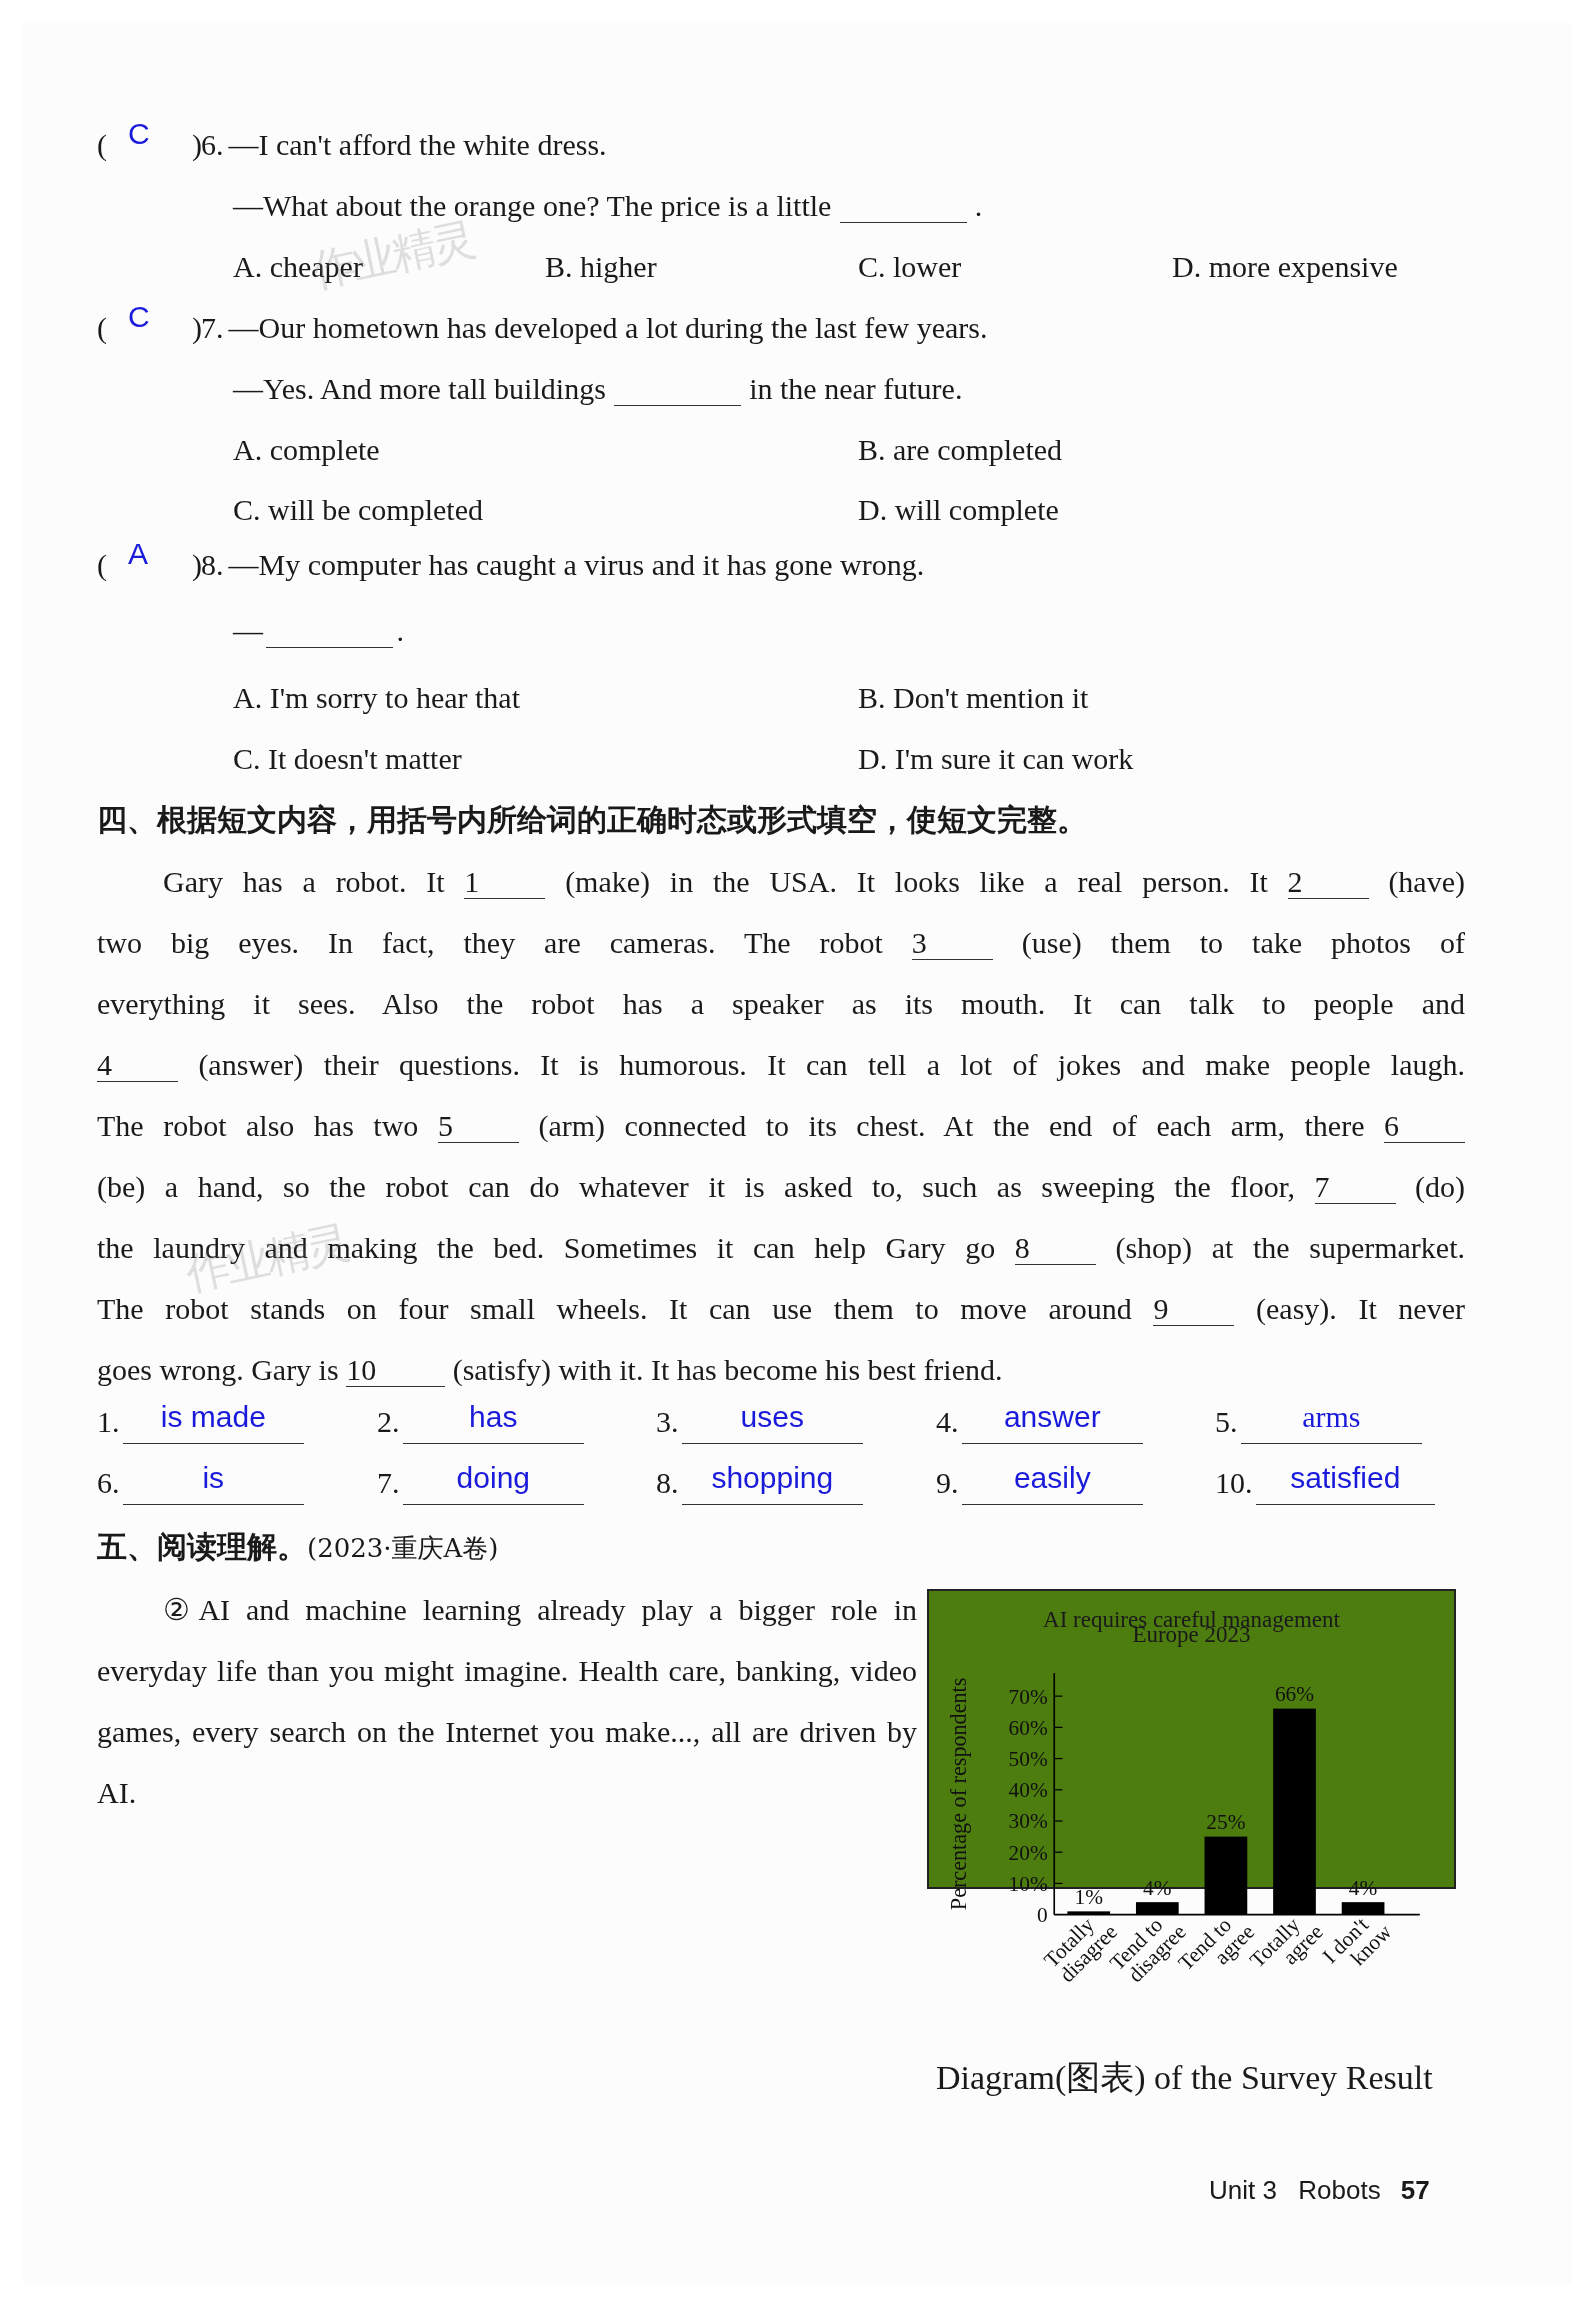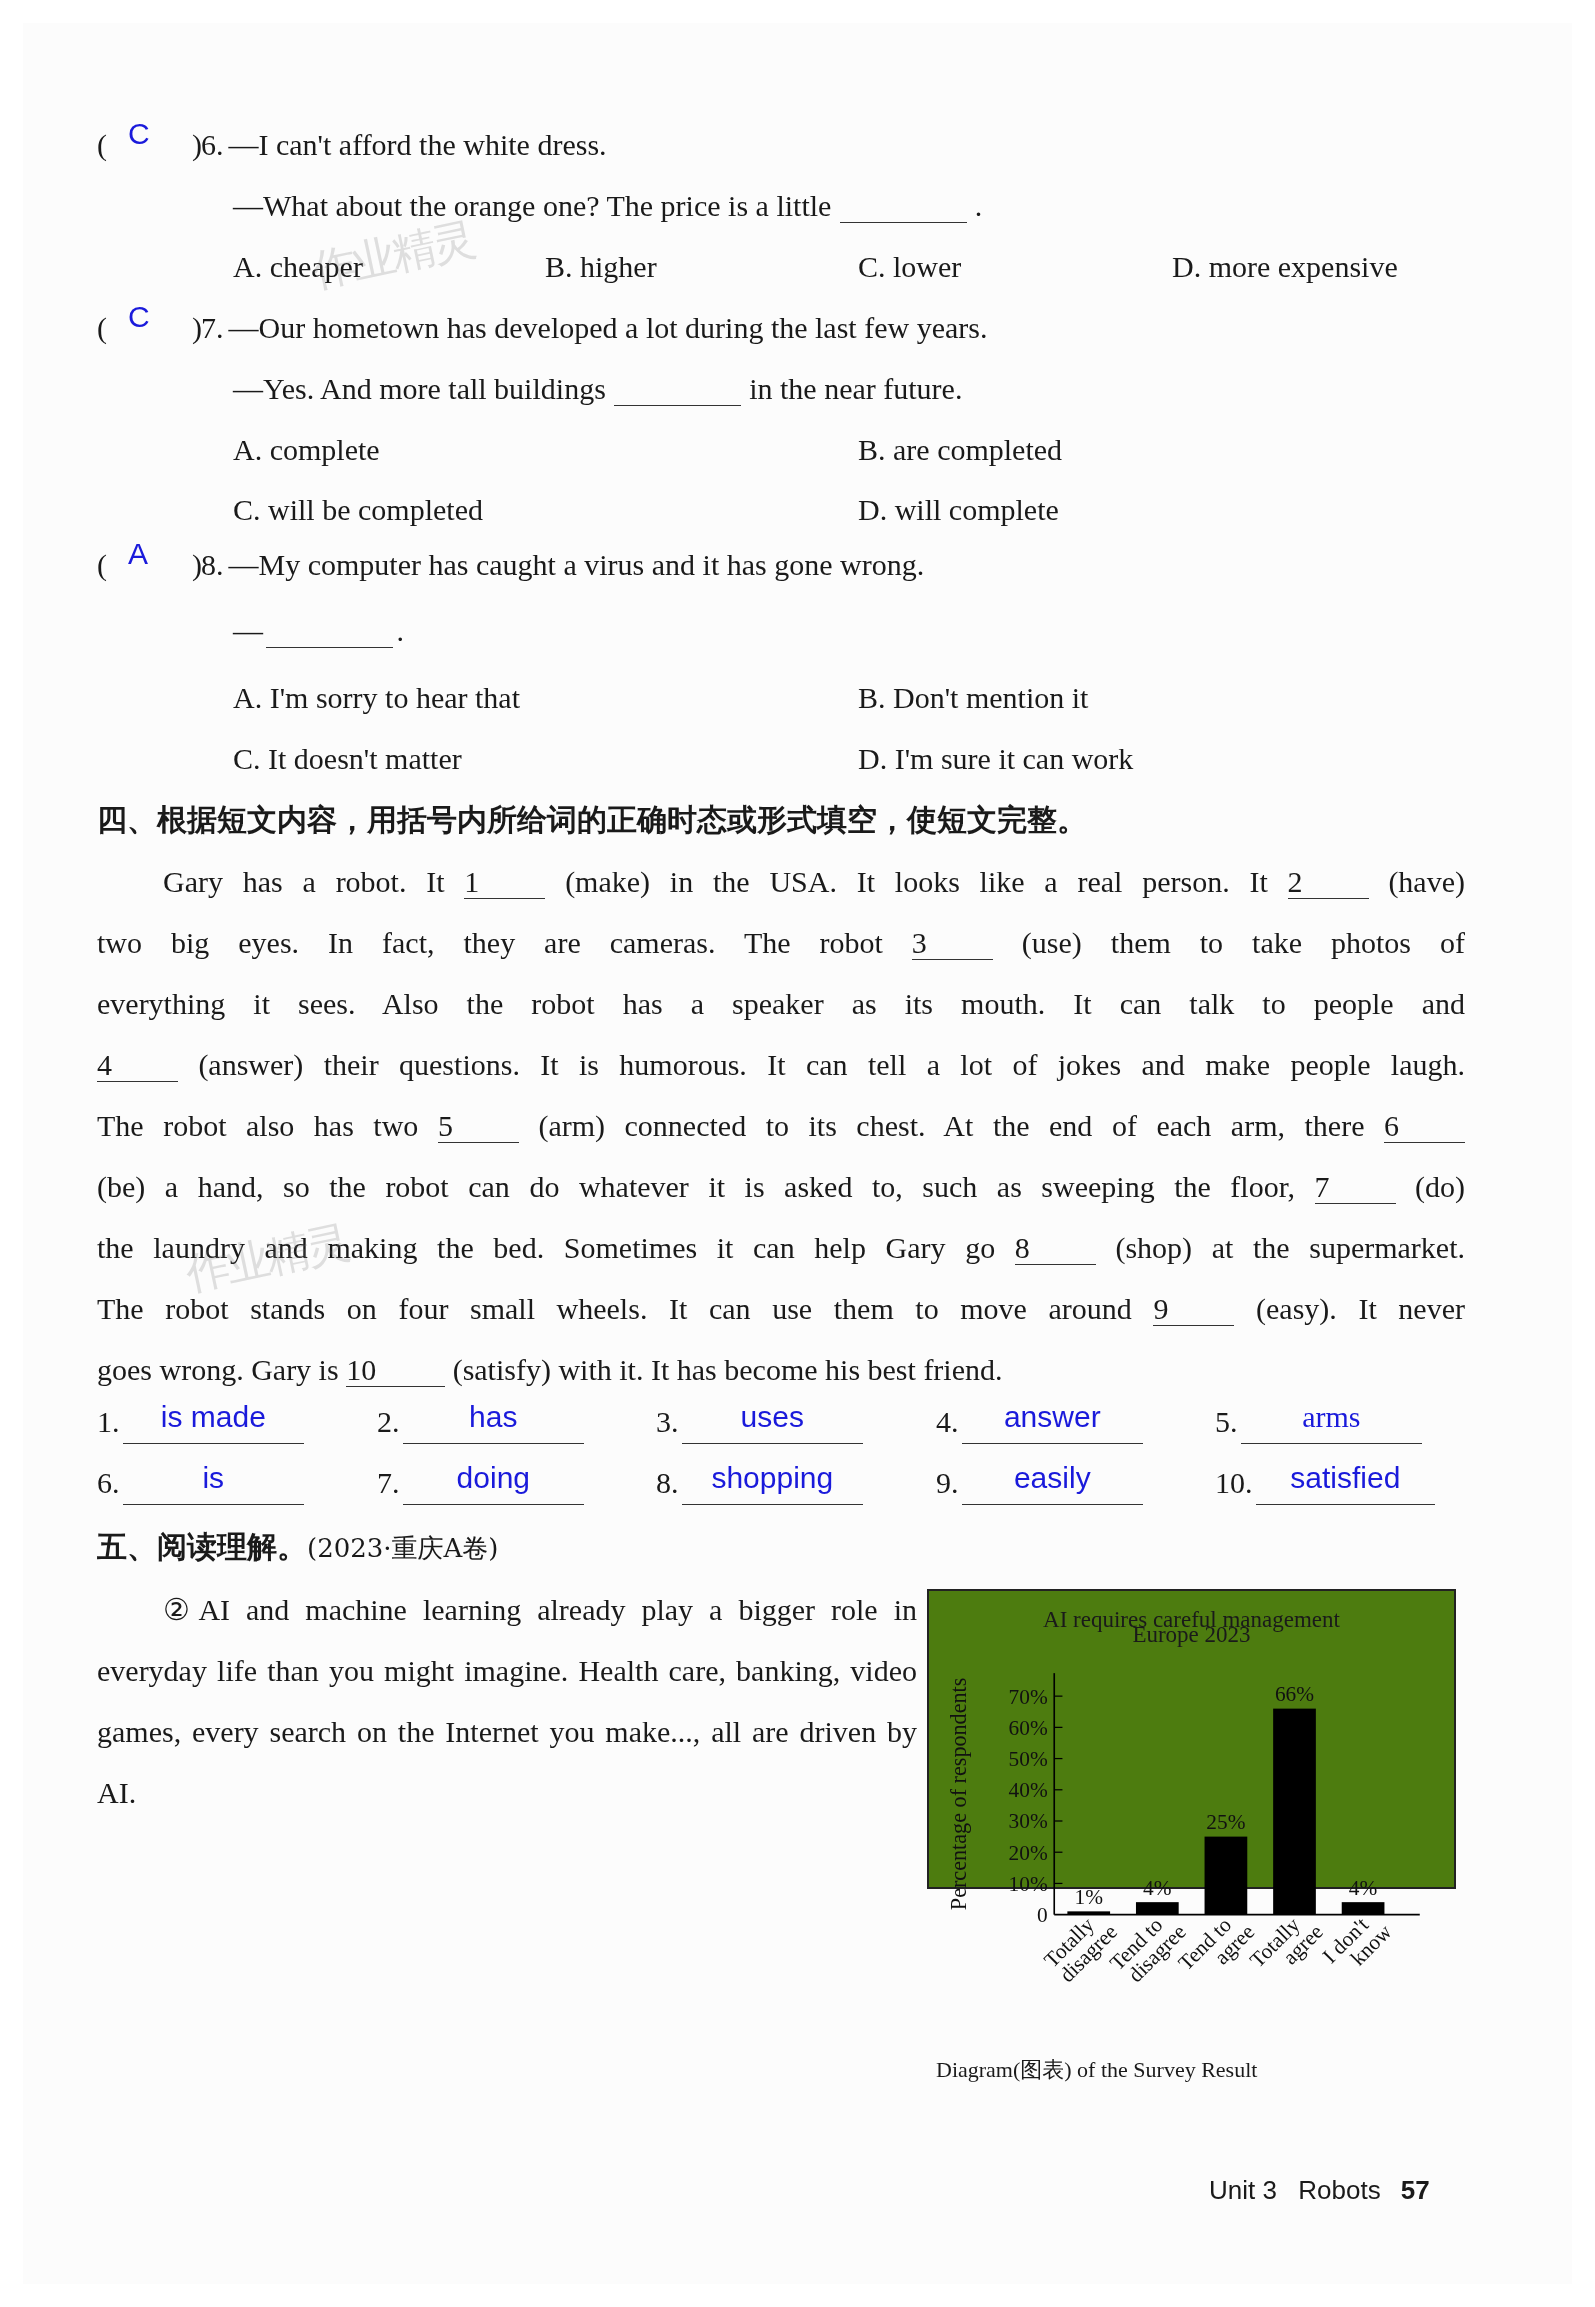--- a/index.html
+++ b/index.html
@@ -12,21 +12,21 @@
   .paren-ans { position: absolute; top: -11.5px; left: 30px; }
   .blank { display: inline-block; border-bottom: 1.6px solid #333; text-align: center; vertical-align: baseline; line-height: 33px; }
   .heading { font-family: "DejaVu Sans", sans-serif; font-weight: bold; font-size: 30px; line-height: 36px; letter-spacing: 0px; }
   .para { position: absolute; left: 97px; width: 1368px; font-size: 30px; line-height: 61px; text-align: justify; }
   .fill-line { position: absolute; height: 36px; }
   .fill-line .blank { width: 181px; }
   .reading { position: absolute; left: 97px; width: 820px; font-size: 30px; line-height: 61px; text-align: justify; }
   .reading p { margin: 0; text-indent: 66px; }
   .chart-box { position: absolute; left: 927px; top: 1589px; width: 529px; height: 300px; border: 2.5px solid #222; background: #4d7c0f; box-sizing: border-box; }
   .chart-title { position: absolute; left: 0; width: 100%; text-align: center; font-size: 23px; line-height: 28px; font-family: "Liberation Serif", serif; }
-  .caption { position: absolute; left: 936px; top: 2055px; font-size: 22px; }
+  .caption { position: absolute; left: 936px; top: 2055px; font-size: 34px; }
   .footer { position: absolute; left: 1209px; top: 2175px; font-family: "Liberation Sans", sans-serif; font-size: 26px; }
   .footer .pg { font-weight: bold; margin-left: 20px; }
   .footer .unit { margin-right: 21.4px; }
   .watermark { position: absolute; font-family: "DejaVu Sans", sans-serif; font-size: 44px; color: rgba(120,120,120,0.22); transform: rotate(-12deg); letter-spacing: -3.3px; }
   svg text { font-family: "Liberation Serif", serif; }
 </style>
 </head>
 <body>
 
 <div class="sheet"></div>

